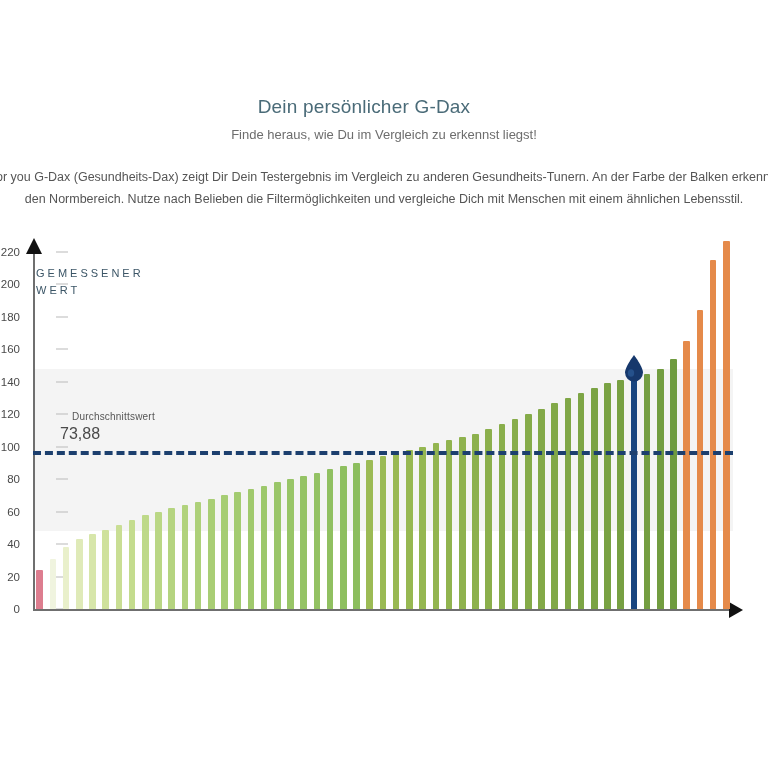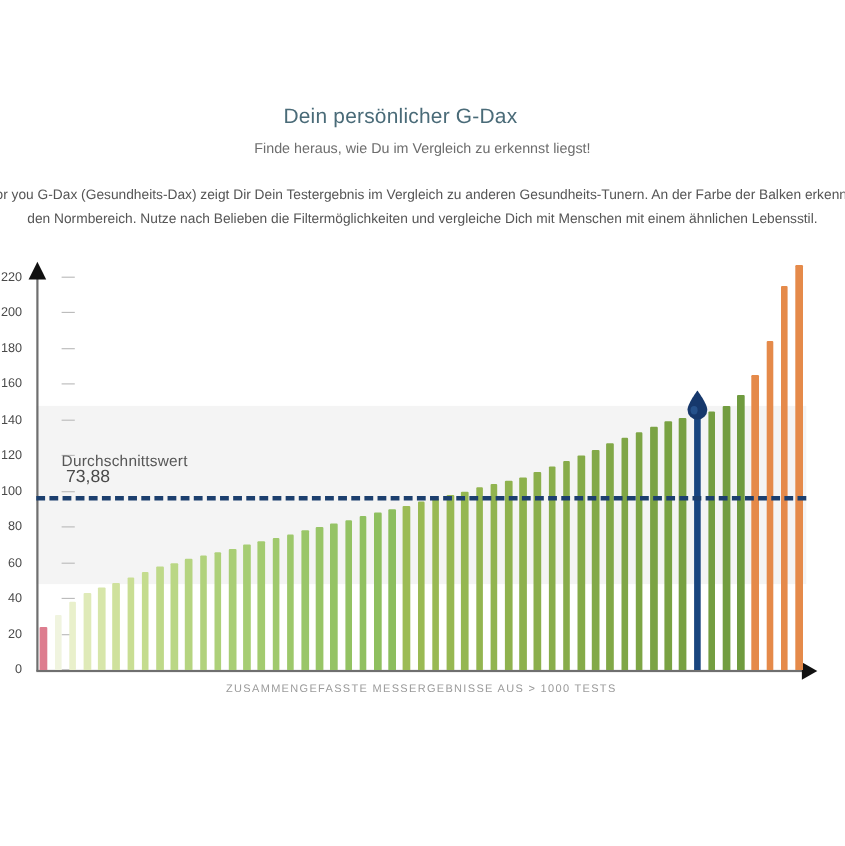--- a/index.html
+++ b/index.html
@@ -118,22 +118,22 @@
     width:150px;
   }
 
   
   #avg-line{
     position:absolute;left:33px;width:700px;height:0;
     border-top:4px dashed #1c3f6e;
     z-index:4;
   }
   #avg-caption{
-    position:absolute;left:56px;
-    font-size:14px;color:#565656;
+    position:absolute;left:72px;
+    font-size:10px;color:#565656;
     letter-spacing:.2px;
     z-index:5;
   }
   #avg-value{
     position:absolute;left:60px;
     font-size:16px;color:#4a4a4a;
     z-index:5;
   }
 
   
@@ -202,20 +202,21 @@
         <div class="ytick-mark" style="top: 46.4545px;"></div>
         <div class="ytick-label" style="top: 14px;">220</div>
         <div class="ytick-mark" style="top: 14px;"></div>
       </div>
 
     <div id="y-axis-line"></div>
     <div id="y-axis-arrow"></div>
     <div id="x-axis-line"></div>
     <div id="x-axis-arrow"></div>
 
+    <div id="gemessener-wert">GEMESSENER WERT</div>
 
     <div id="bars">
         <div class="bar" style="left: 3.30189px; width: 6.60377px; height: 38.9455px; background: rgb(221, 125, 143);"></div>
         <div class="bar" style="left: 16.5094px; width: 6.60377px; height: 50.3045px; background: rgb(240, 244, 223);"></div>
         <div class="bar" style="left: 29.717px; width: 6.60377px; height: 61.6636px; background: rgb(233, 240, 203);"></div>
         <div class="bar" style="left: 42.9245px; width: 6.60377px; height: 69.7773px; background: rgb(223, 234, 184);"></div>
         <div class="bar" style="left: 56.1321px; width: 6.60377px; height: 74.6455px; background: rgb(215, 230, 170);"></div>
         <div class="bar" style="left: 69.3396px; width: 6.60377px; height: 79.5136px; background: rgb(207, 225, 156);"></div>
         <div class="bar" style="left: 82.5472px; width: 6.60377px; height: 84.3818px; background: rgb(201, 222, 148);"></div>
         <div class="bar" style="left: 95.7547px; width: 6.60377px; height: 89.25px; background: rgb(196, 220, 142);"></div>
@@ -267,15 +268,14 @@
         <div class="bar" style="left: 650.472px; width: 6.60377px; height: 267.75px; background: rgb(229, 138, 74);"></div>
         <div class="bar" style="left: 663.679px; width: 6.60377px; height: 298.582px; background: rgb(229, 138, 74);"></div>
         <div class="bar" style="left: 676.887px; width: 6.60377px; height: 348.886px; background: rgb(229, 138, 74);"></div>
         <div class="bar" style="left: 690.094px; width: 6.60377px; height: 368.359px; background: rgb(229, 138, 74);"></div>
       </div>
 
     <div id="avg-line" style="top: 213.271px; border-top-color: rgb(28, 63, 110);"></div>
     <div id="avg-caption" style="top: 173.271px;">Durchschnittswert</div>
     <div id="avg-value" style="top: 187.271px;">73,88</div>
 
-    <div id="x-caption">ZUSAMMENGEFASSTE MESSERGEBNISSE AUS &gt; 1000 TESTS</div>
   </div>
 </div>
 
 </body></html>

